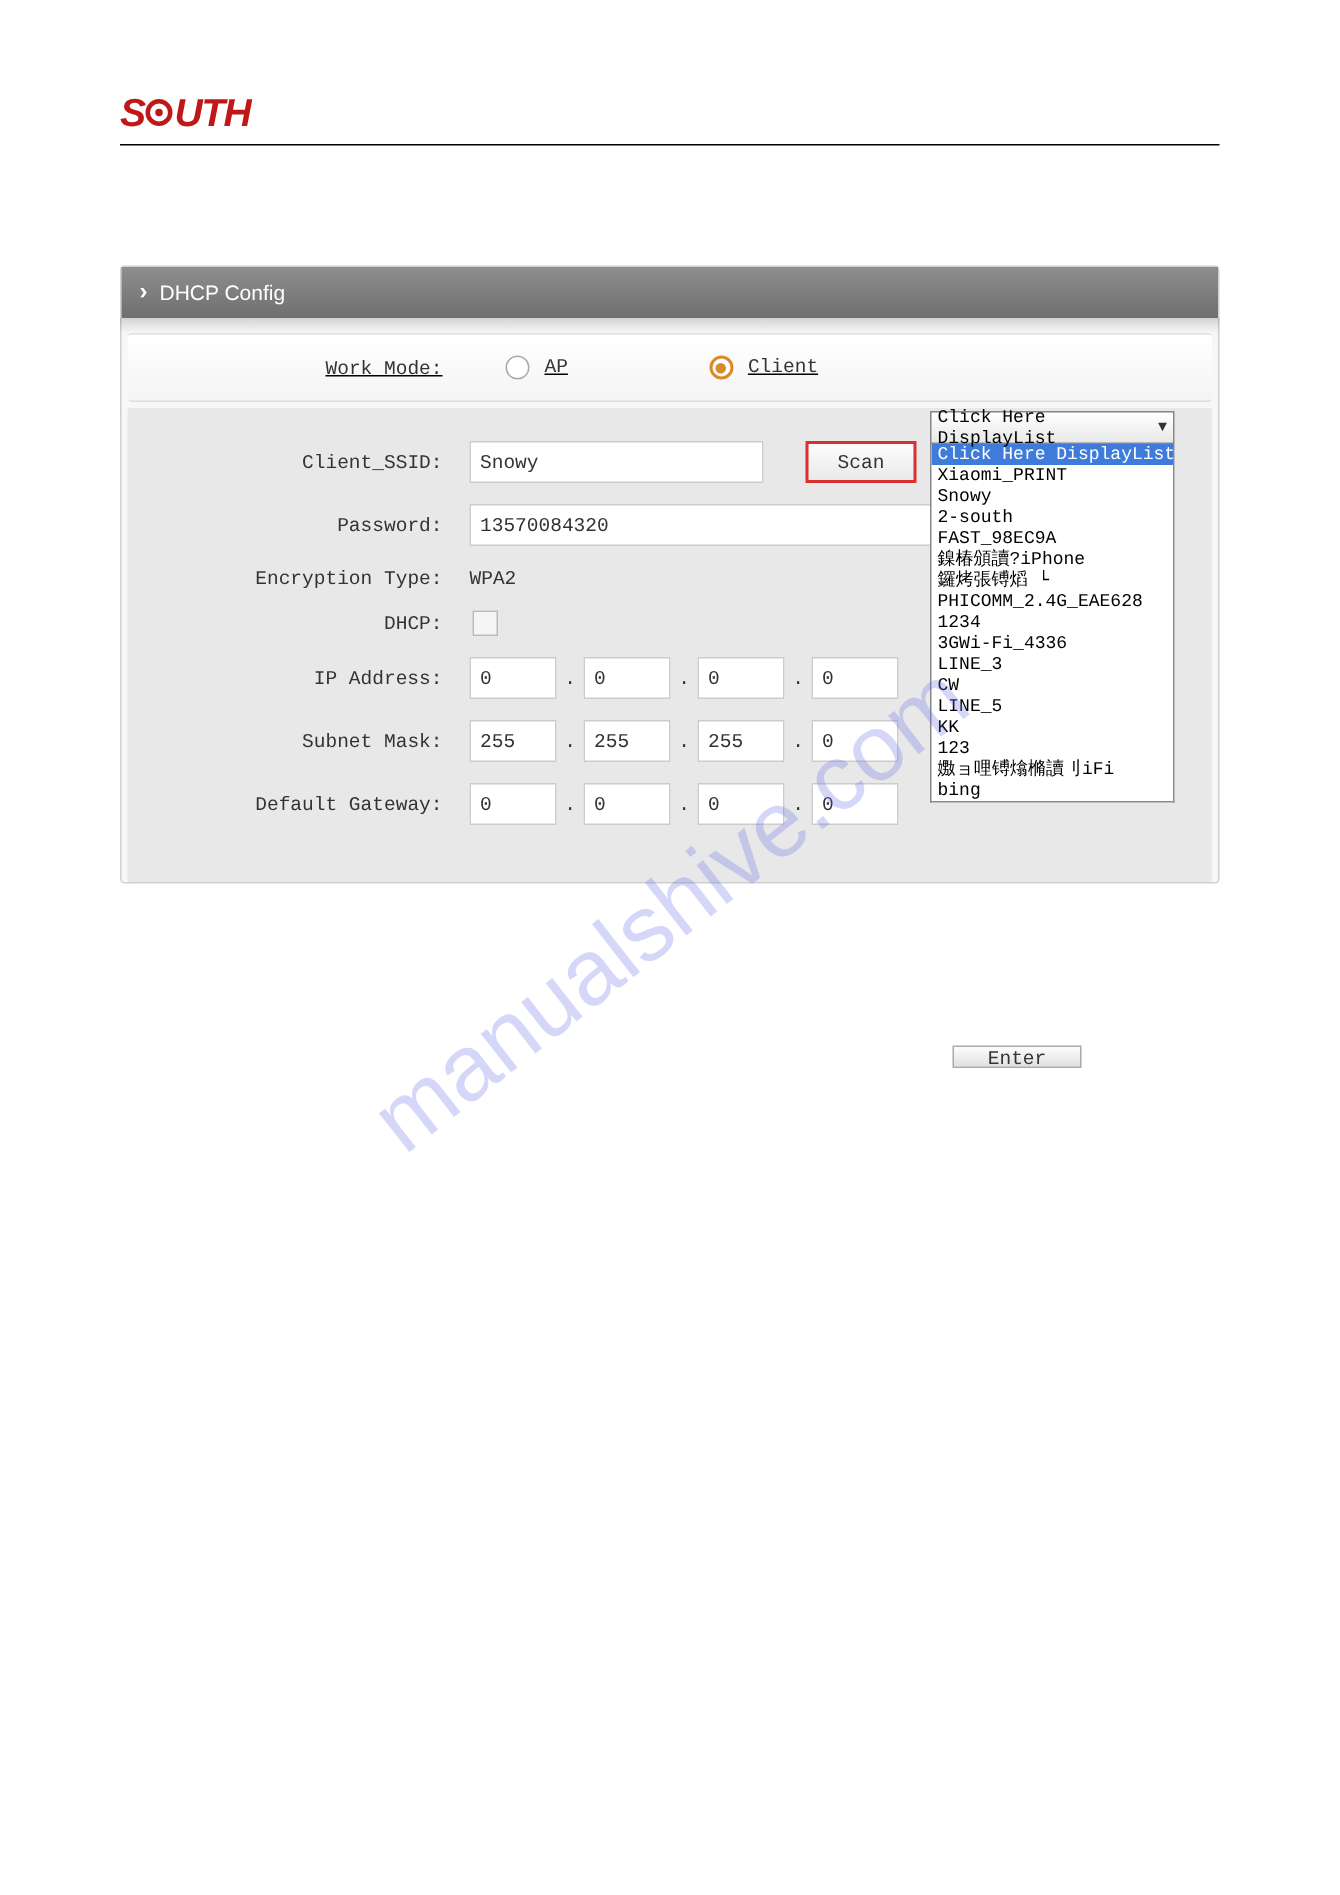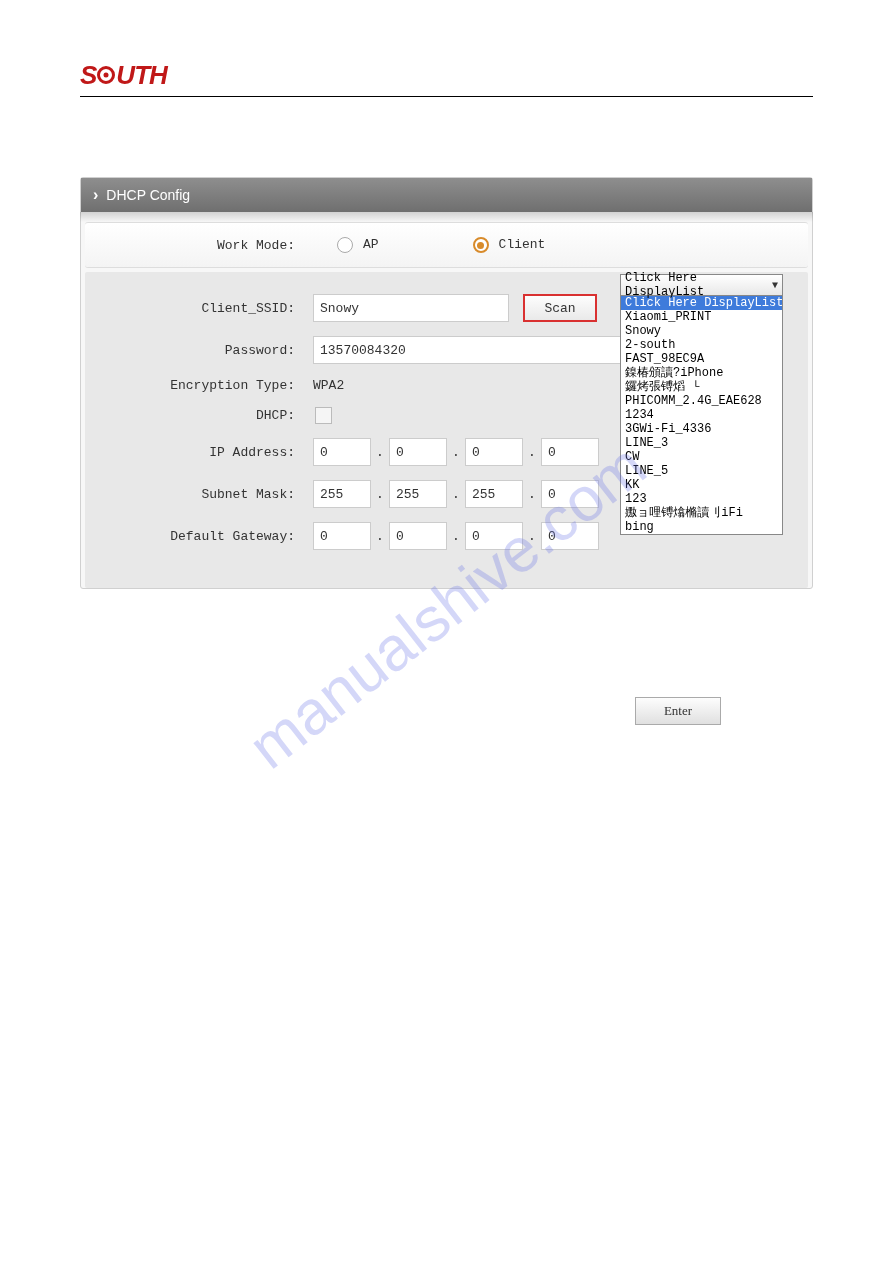--- a/index.html
+++ b/index.html
@@ -80,20 +80,21 @@
     padding: 18px 0;
     background: linear-gradient(to bottom, #fafafa, #f0f0f0);
   }
   .section-mode {
     padding: 14px 0;
     background: linear-gradient(to bottom, #fff, #f4f4f4);
     border-top: 1px solid #ddd;
     border-bottom: 1px solid #ddd;
     border-radius: 3px;
     margin: 0 4px;
+    text-decoration: underline;
   }
   .section-fields {
     background: #e8e8e8;
     padding: 22px 0 24px 0;
     margin: 4px 4px 0 4px;
     border-radius: 2px;
     position: relative;
   }
   .row {
     display: flex;
@@ -176,21 +177,21 @@
   .ssid-input { width: 196px; }
   .pwd-input { width: 321px; }
   .scan-btn {
     width: 74px;
     height: 28px;
     background: linear-gradient(to bottom, #fdfdfd, #e9e9e9);
     border: 2px solid #d93030;
     font-family: "Courier New", monospace;
     font-size: 13px;
     color: #333;
-    margin-left: 14px;
+    margin-left: 28px;
     cursor: pointer;
   }
   .static-value {
     font-family: "Courier New", monospace;
     font-size: 13px;
     color: #333;
     margin-left: 10px;
   }
   .ip-group {
     display: flex;
@@ -255,24 +256,24 @@
   }
   .dropdown-item.highlight {
     background: #3e7bdb;
     color: #fff;
   }
   .enter-btn {
     position: absolute;
     left: 555px;
     top: 677px;
     width: 86px;
-    height: 28px;
+    height: 15px;
     background: linear-gradient(to bottom, #fdfdfd, #e0e0e0);
     border: 1px solid #aaa;
-    font-family: Liberation Serif, serif;
+    font-family: Liberation Mono, monospace;
     font-size: 13px;
     color: #333;
     cursor: pointer;
   }
   .watermark {
     position: absolute;
     left: 50%;
     top: 48%;
     transform: translate(-50%, -50%) rotate(-38deg);
     font-size: 62px;

